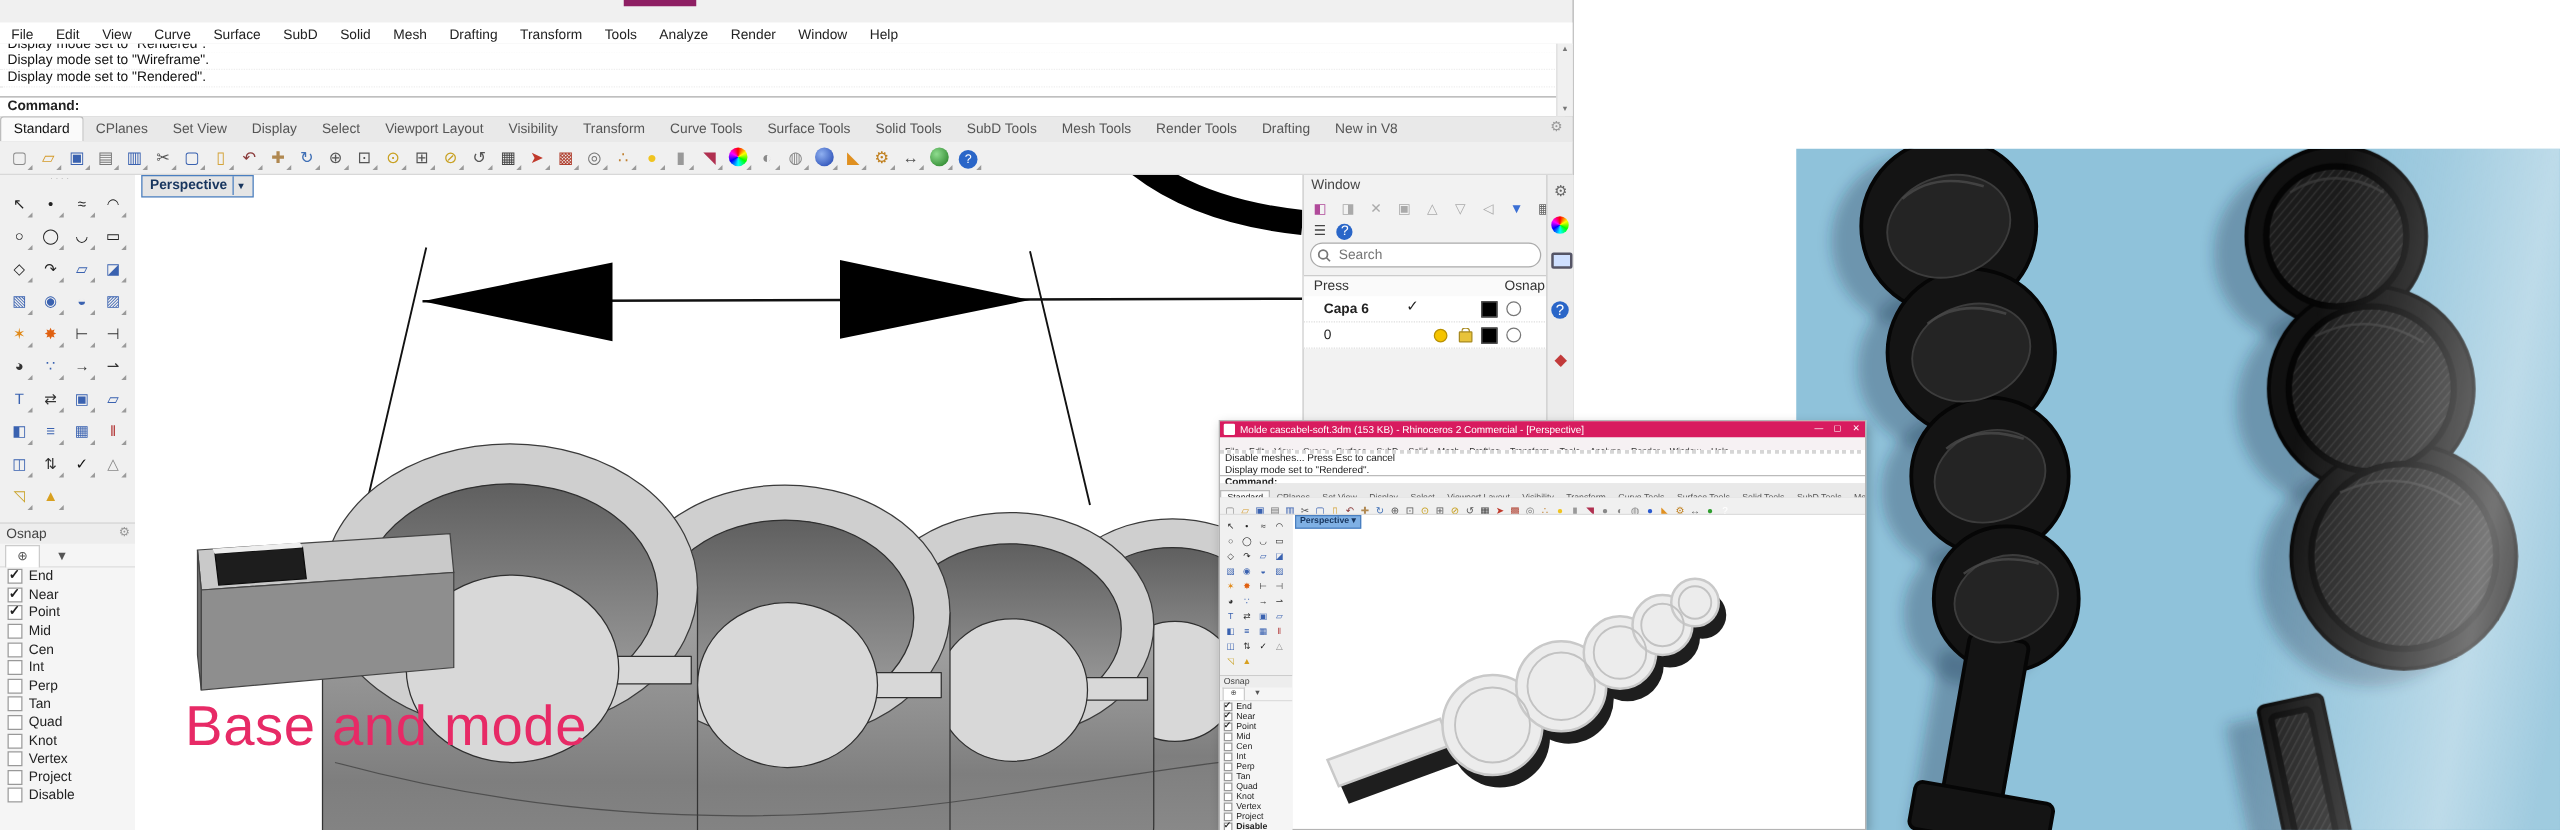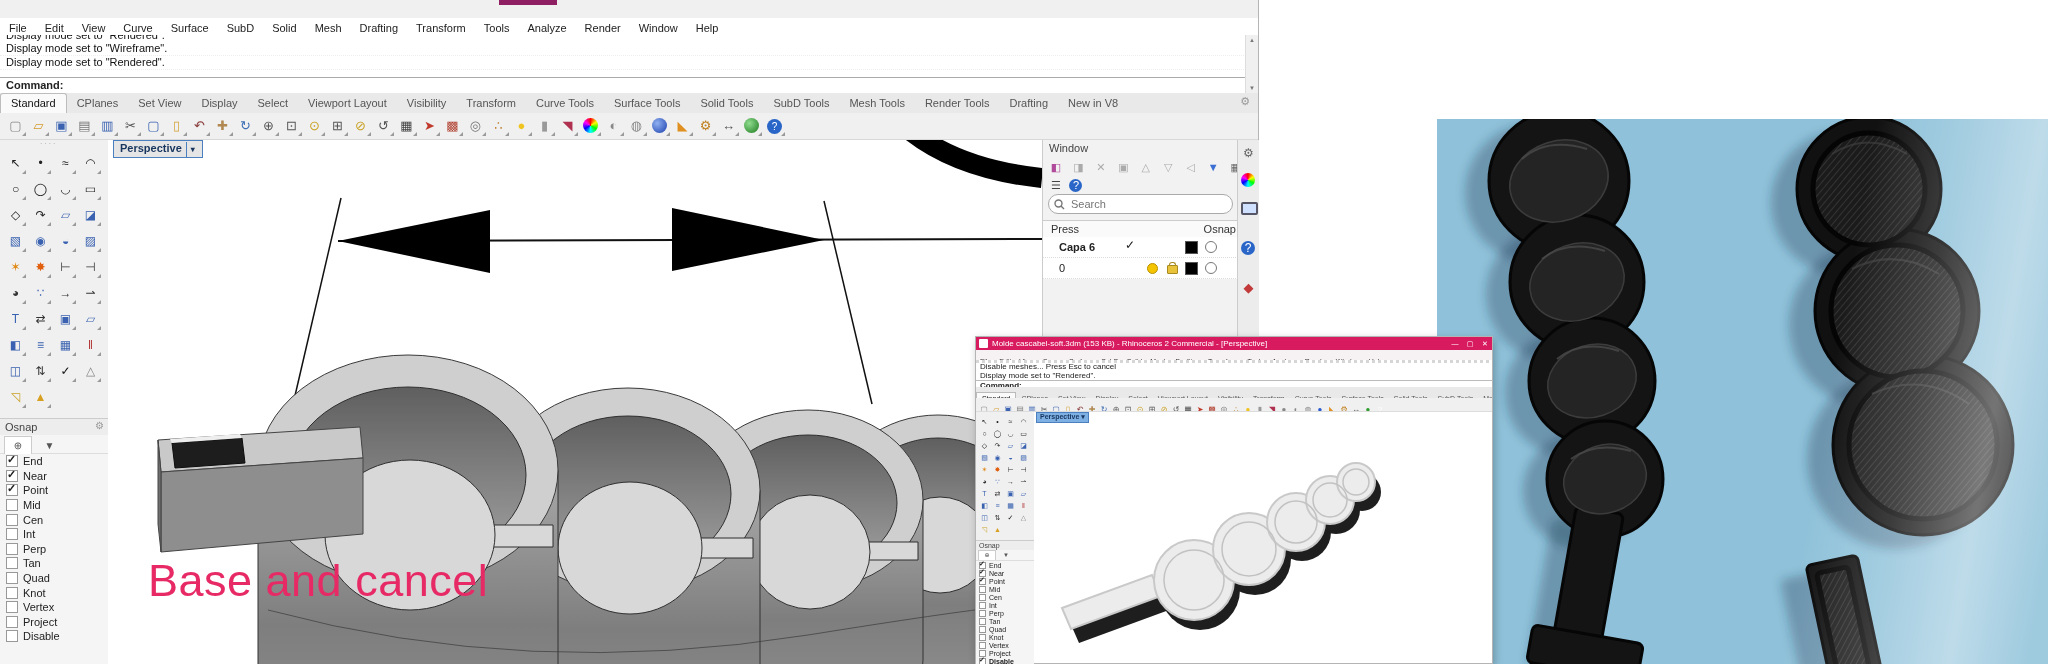--- a/index.html
+++ b/index.html
@@ -430,21 +430,21 @@
         </g>
 
         <g>
           <polygon points="50,300 252,287 255,318 53,332" fill="#c9c9c9" stroke="#444" stroke-width="1"></polygon>
           <polygon points="53,332 255,318 255,394 53,412" fill="#8e8e8e" stroke="#444" stroke-width="1"></polygon>
           <polygon points="50,300 53,332 53,412 50,384" fill="#6f6f6f" stroke="#444" stroke-width="1"></polygon>
           <polygon points="64,303 134,298 137,323 67,328" fill="#1d1d1d" stroke="#0c0c0c"></polygon>
           <polygon points="64,303 134,298 132,294 62,299" fill="#eee"></polygon>
         </g>
       </svg>
-      <div class="abs caption-pink cap-base">Base and cancel</div>
+      <div class="abs caption-pink cap-base">Base and mode</div>
     </div>
 
     <div class="abs layers">
       <div class="ly-head">Window</div>
       <div class="ly-tools">
         <span class="ly-ti" style="color:#b04a9a">◧</span>
         <span class="ly-ti" style="color:#aaa">◨</span>
         <span class="ly-ti" style="color:#aaa">✕</span>
         <span class="ly-ti" style="color:#aaa">▣</span>
         <span class="ly-ti" style="color:#aaa">△</span>

